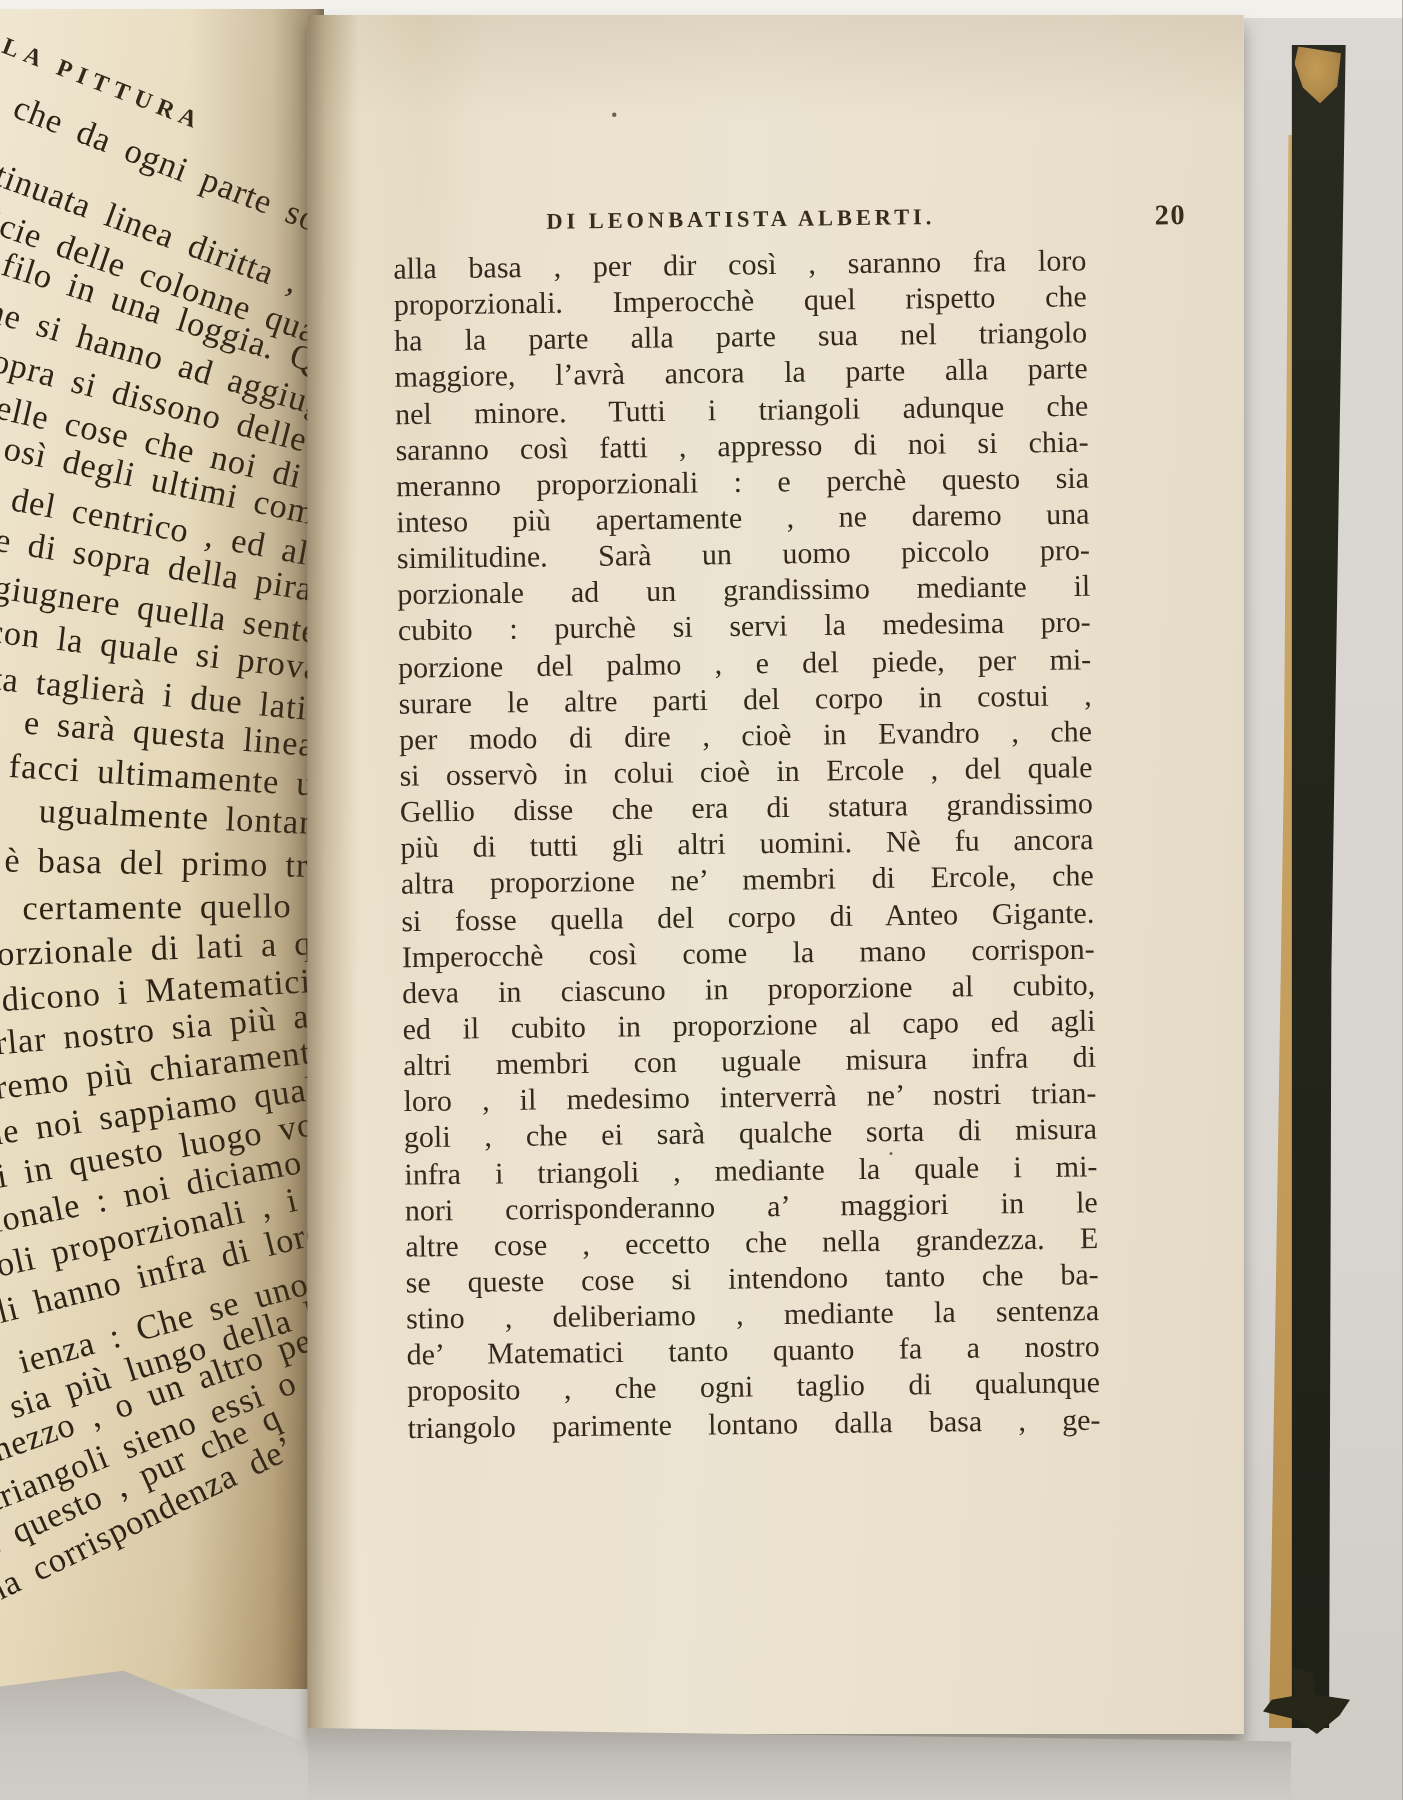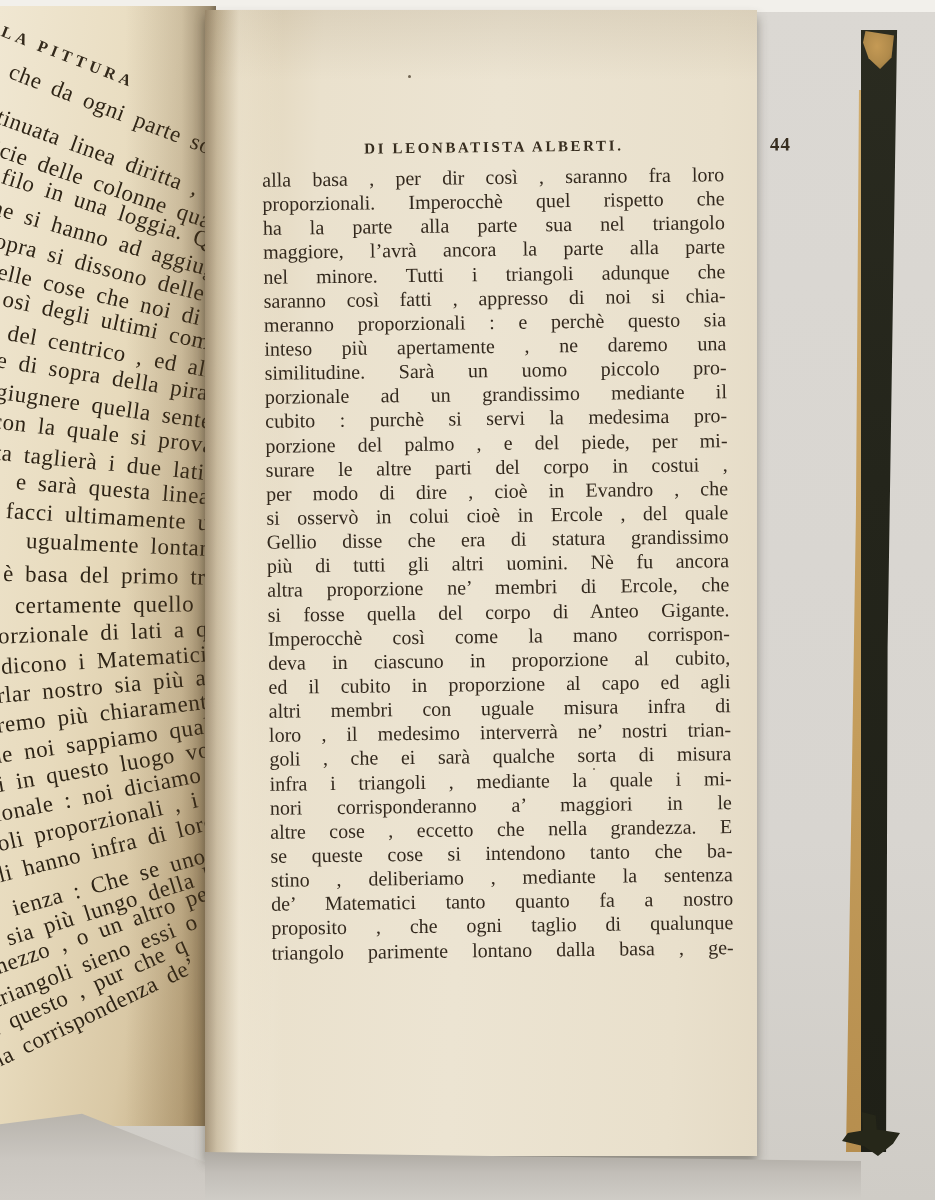--- a/index.html
+++ b/index.html
@@ -21,21 +21,21 @@
   .lp-header{position:absolute;white-space:nowrap;transform-origin:0 50%;
     font-size:16px;letter-spacing:4.5px;color:#342a1c;font-weight:bold;}
   .lp-line{position:absolute;white-space:nowrap;transform-origin:0 50%;
     font-size:23px;line-height:26px;color:#2e2416;letter-spacing:.6px;word-spacing:5px;}
   
   .below-left{position:absolute;left:0;top:1112px;width:216px;height:88px;
     background:linear-gradient(180deg,#b7b3ac 0%,#cbc7c1 55%,#d0ccc6 100%);
     clip-path:polygon(0 14%,38% 2%,100% 62%,100% 100%,0 100%);}
   
   .right-page{
-    position:absolute;left:205px;top:10px;width:552px;height:1146px;
+    position:absolute;left:205px;top:10px;width:624px;height:1146px;
     background:linear-gradient(93deg,#d6c8aa 0px,#e2d6bc 46px,#eae1cd 120px,#ece4d2 300px,#e9e0cc 520px,#e4dac5 100%);
     box-shadow:0 7px 10px rgba(60,55,45,.45);
   }
   .rp-gutter{position:absolute;left:0;top:0;width:80px;height:100%;pointer-events:none;
     background:linear-gradient(90deg,rgba(80,58,32,.42) 0px,rgba(110,86,52,.2) 12px,rgba(248,242,228,.35) 34px,rgba(248,242,228,0) 78px);}
   .rp-topshade{position:absolute;left:0;top:0;width:100%;height:70px;pointer-events:none;
     background:linear-gradient(180deg,rgba(120,100,70,.12) 0%,rgba(120,100,70,0) 100%);}
   .rp-rotate{position:absolute;left:0;top:0;width:100%;height:100%;transform:rotate(-.7deg);transform-origin:40px 150px;}
   .rp-headrow{position:absolute;left:57px;top:130px;width:470px;height:22px;}
   .rp-header{position:absolute;left:0;top:2px;width:464px;text-align:center;
@@ -107,21 +107,21 @@
     <div class="lp-crease"></div>
   </div>
   <div class="below-left"></div>
 
   <div class="right-page">
     <div class="rp-topshade"></div>
     <div class="rp-gutter"></div>
     <div class="rp-rotate">
       <div class="rp-headrow">
         <div class="rp-header">DI LEONBATISTA ALBERTI.</div>
-        <div class="rp-pagenum">44</div>
+        <div class="rp-pagenum">20</div>
       </div>
       <div class="rp-body">
         <div class="rp-line">alla basa , per dir così , saranno fra loro</div>
         <div class="rp-line">proporzionali. Imperocchè quel rispetto che</div>
         <div class="rp-line">ha la parte alla parte sua nel triangolo</div>
         <div class="rp-line">maggiore, l’avrà ancora la parte alla parte</div>
         <div class="rp-line">nel minore. Tutti i triangoli adunque che</div>
         <div class="rp-line">saranno così fatti , appresso di noi si chia-</div>
         <div class="rp-line">meranno proporzionali : e perchè questo sia</div>
         <div class="rp-line">inteso più apertamente , ne daremo una</div>

